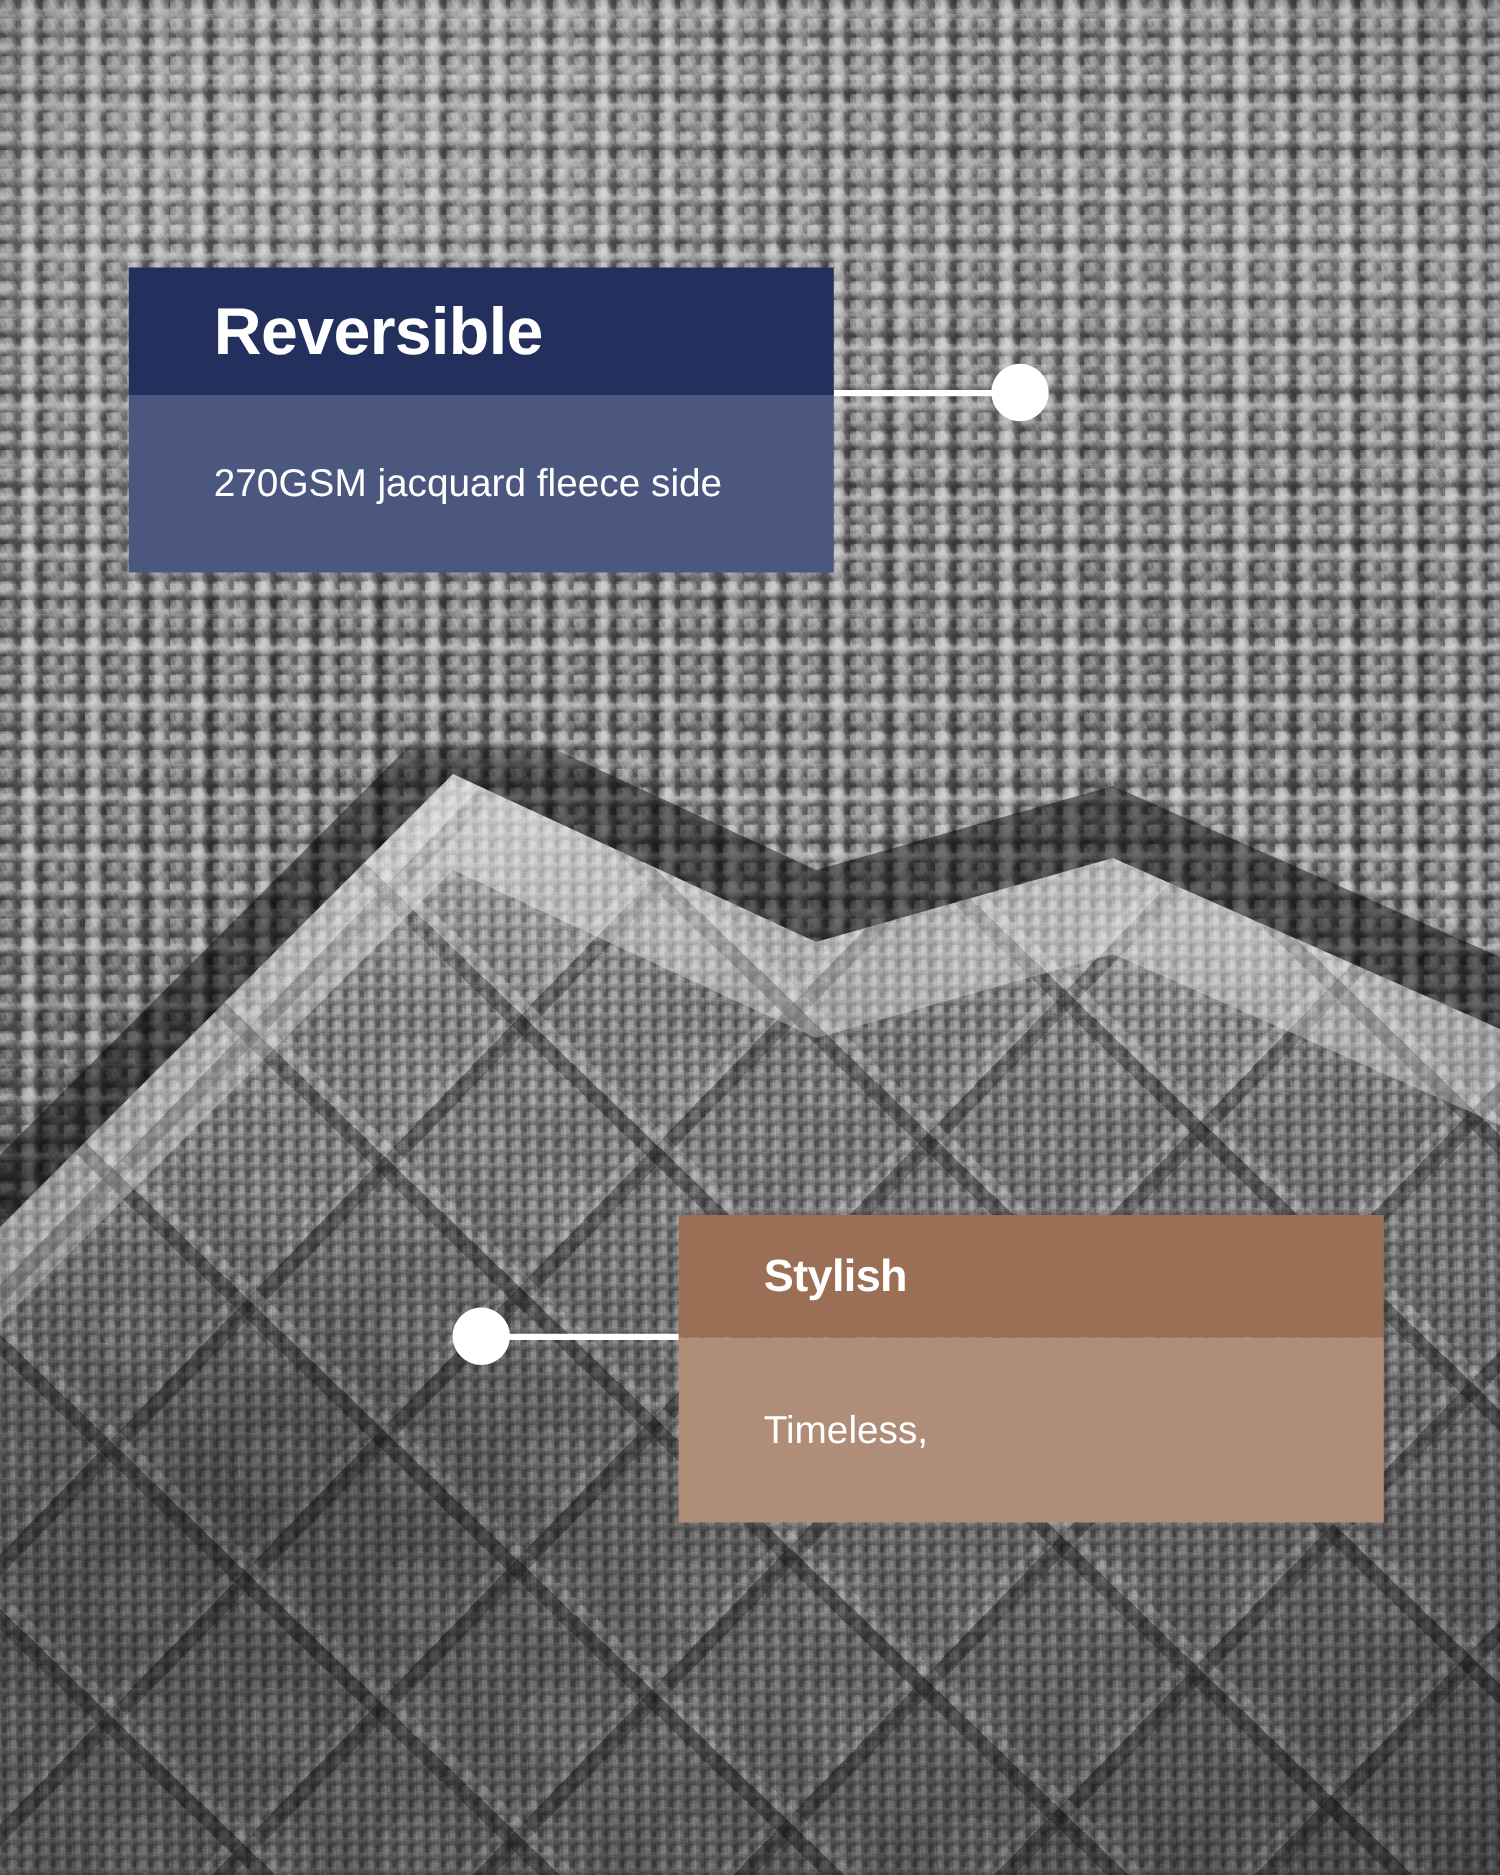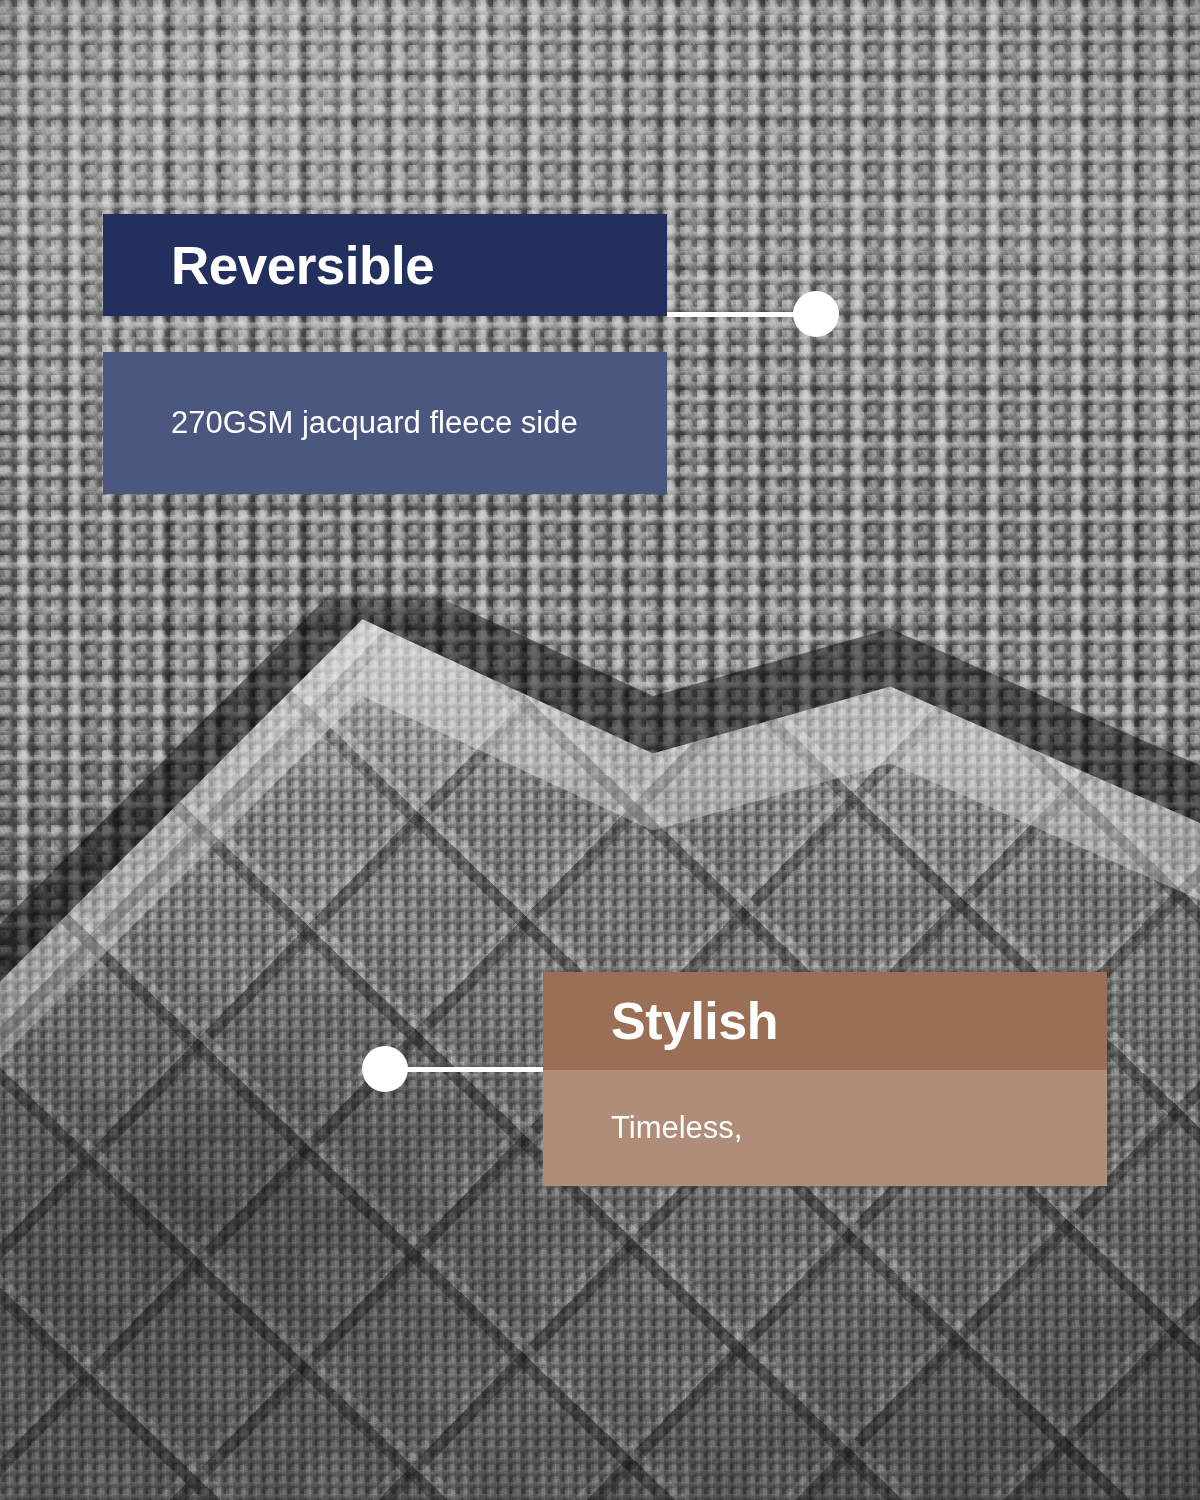--- a/index.html
+++ b/index.html
@@ -178,26 +178,26 @@
     display: flex;
     flex-direction: column;
     justify-content: center;
     color: #ffffff;
   }
   .callout-body-line { line-height: 1.42; }
 
   
   #callout-reversible { left: 103px; top: 214px; width: 564px; }
   #callout-reversible .callout-header { height: 102px; background: #232f5c; font-size: 53px; }
-  #callout-reversible .callout-body   { height: 142px; background: #4c5780; font-size: 31px; margin-top: 36px; }
+  #callout-reversible .callout-body   { height: 142px; background: #4c5780; font-size: 31px; }
 
   
   #callout-stylish { left: 543px; top: 972px; width: 564px; }
-  #callout-stylish .callout-header { height: 98px;  background: #9b6f55; font-size: 52px; }
-  #callout-stylish .callout-body   { height: 116px; background: #b08d78; font-size: 31px; }
+  #callout-stylish .callout-header { height: 98px;  background: #9b6f55; font-size: 36px; }
+  #callout-stylish .callout-body   { height: 148px; background: #b08d78; font-size: 31px; }
 
   
   .leader-line {
     position: absolute;
     height: 5px;
     background: #ffffff;
   }
   #leader-line-reversible { left: 667px; top: 312px; width: 150px; }
   #leader-line-stylish    { left: 385px; top: 1067px; width: 158px; }
 

